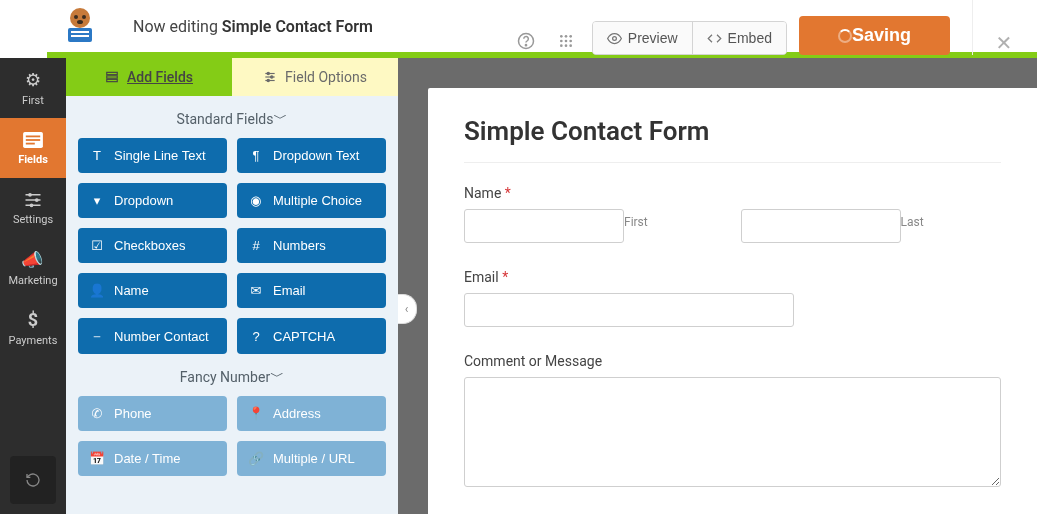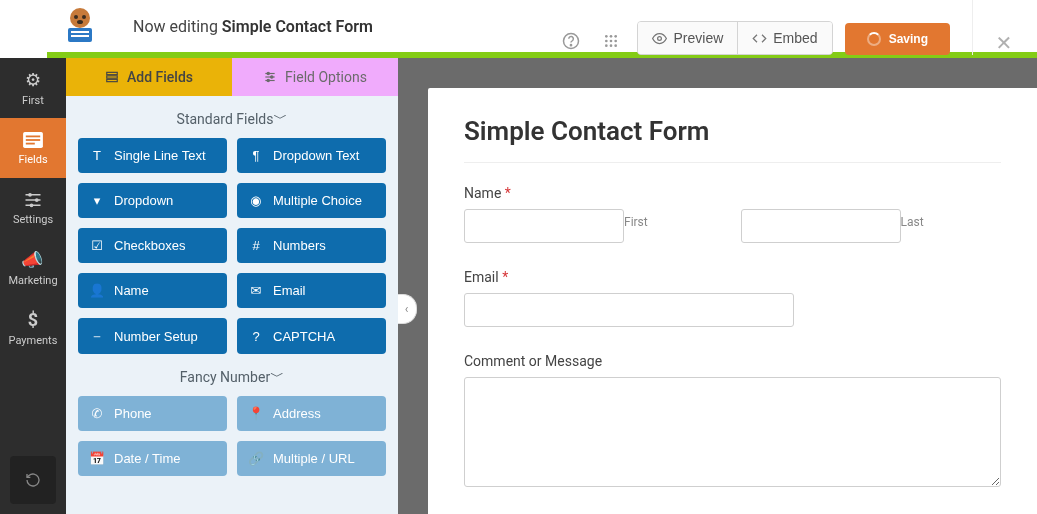--- a/index.html
+++ b/index.html
@@ -60,26 +60,25 @@
     align-items: center;
     gap: 6px;
     cursor: pointer;
   }
   .btn-group button + button { border-left: 1px solid #d4d4d4; }
   .saving-btn {
     background: #e27730;
     color: #fff;
     border: none;
     border-radius: 4px;
-    padding: 9px 22px;
-    font-size: 12px;
+    padding: 9px 39px;
+    font-size: 18px;
     font-weight: 600;
     display: flex;
     align-items: center;
-    gap: 8px;
     cursor: pointer;
   }
   .spinner {
     width: 14px; height: 14px;
     border: 2px solid rgba(255,255,255,.4);
     border-top-color: #fff;
     border-radius: 50%;
   }
   .topbar .divider {
     width: 1px; height: 58px; background: #eee; margin: 0 4px 0 10px;
@@ -101,21 +100,21 @@
     height: 60px;
     display: flex;
     flex-direction: column;
     align-items: center;
     justify-content: center;
     gap: 4px;
     color: #ccc;
     font-size: 11px;
     cursor: pointer;
   }
-  .nav-item.active { background: #e27730; color: #fff; }
+  .nav-item.active { background: #e27730; color: #fff; font-weight: bold; }
   .nav-item svg, .nav-item .glyph { color: inherit; fill: currentColor; }
   .nav-item .glyph { font-size: 18px; }
   .nav-spacer { flex: 1; }
   .nav-undo {
     height: 48px; display:flex; align-items:center; justify-content:center;
     color: #888; cursor: pointer; background:#222; border-radius:4px; margin:10px;
   }
 
   
   .panel {
@@ -130,24 +129,24 @@
     height: 38px;
   }
   .panel-tab {
     flex: 1;
     display: flex;
     align-items: center;
     justify-content: center;
     gap: 8px;
     font-size: 14px;
     color: #6b6b6b;
-    background: #f0abfc;
-    cursor: pointer;
-  }
-  .panel-tab.active { background: #eab308; color: #444; font-weight:500;}
+    background: #fef9c3;
+    cursor: pointer;
+  }
+  .panel-tab.active { background: #84cc16; color: #444; font-weight:500;text-decoration:underline;}
   .panel-tab svg { width: 14px; height: 14px; }
   .panel-body {
     flex:1;
     overflow-y: auto;
     padding: 0 12px 12px 12px;
   }
   .section-header {
     display: flex;
     align-items: center;
     justify-content: center;
@@ -397,21 +396,21 @@
         <button class="field-btn">
             <span class="ficon">👤</span>
             <span>Name</span>
           </button>
         <button class="field-btn">
             <span class="ficon">✉</span>
             <span>Email</span>
           </button>
         <button class="field-btn">
             <span class="ficon">⎯</span>
-            <span>Number Setup</span>
+            <span>Number Contact</span>
           </button>
         <button class="field-btn">
             <span class="ficon">?</span>
             <span>CAPTCHA</span>
           </button>
       </div>
 
       <div class="section-header">
         <span>Fancy Number</span>
         <span>﹀</span>

